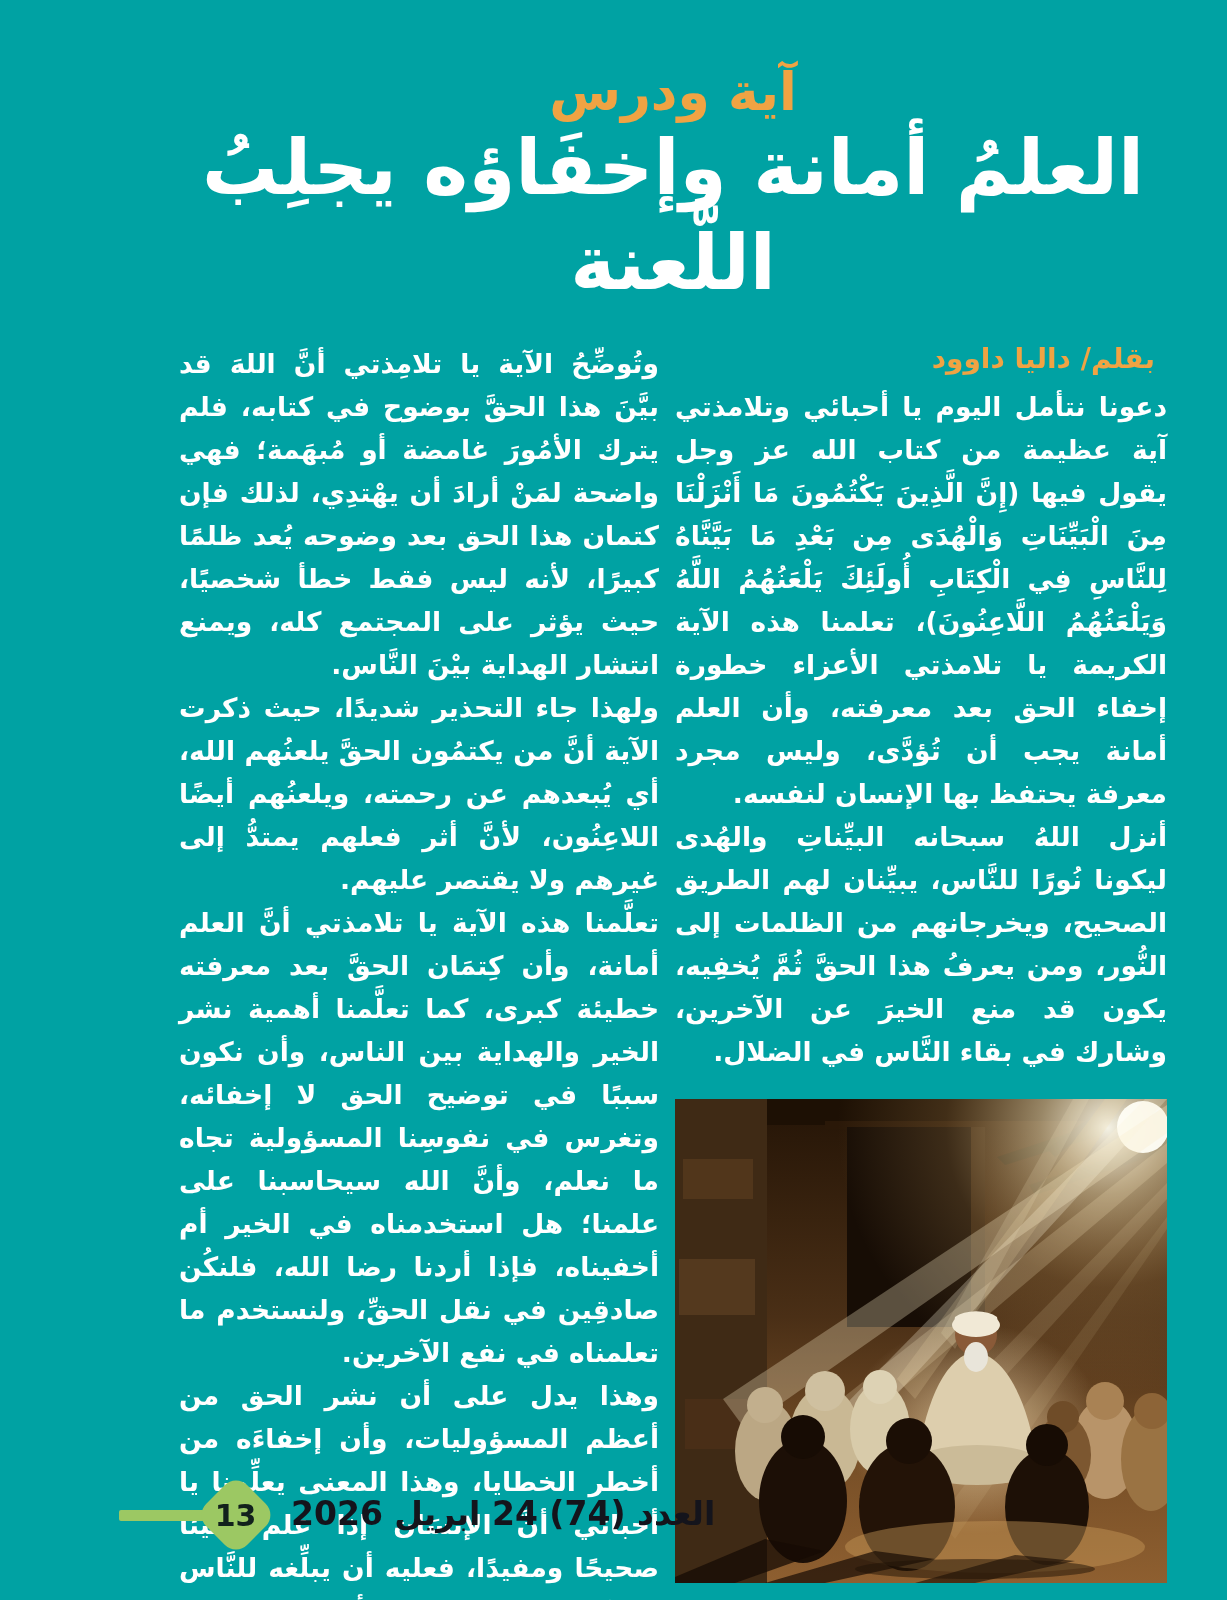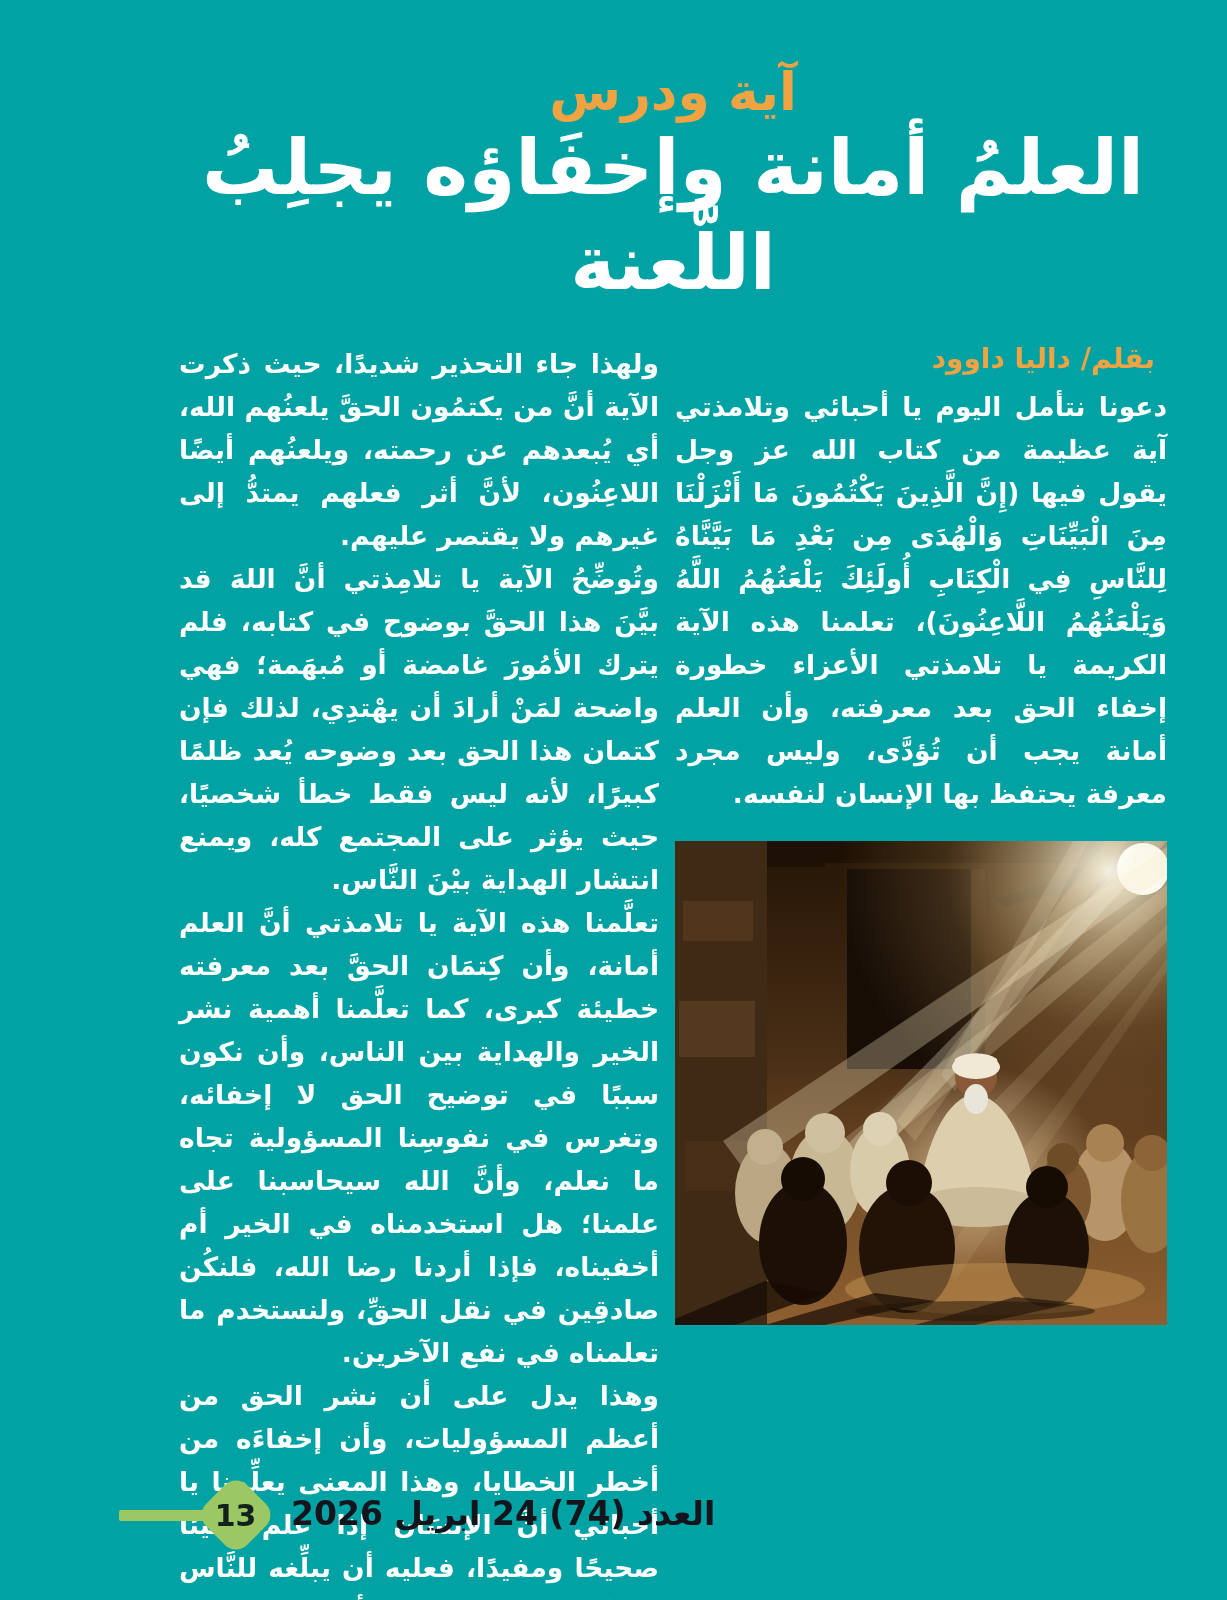--- a/index.html
+++ b/index.html
@@ -108,20 +108,21 @@
   <div class="header">
     <div class="kicker">آية ودرس</div>
     <div class="title">العلمُ أمانة وإخفَاؤه يجلِبُ اللَّعنة</div>
   </div>
 
   <div class="columns">
 
     <div class="col col-right">
       <div class="byline">بقلم/ داليا داوود</div>
       <p>دعونا نتأمل اليوم يا أحبائي وتلامذتي آية عظيمة من كتاب الله عز وجل يقول فيها (إِنَّ الَّذِينَ يَكْتُمُونَ مَا أَنْزَلْنَا مِنَ الْبَيِّنَاتِ وَالْهُدَى مِن بَعْدِ مَا بَيَّنَّاهُ لِلنَّاسِ فِي الْكِتَابِ أُولَئِكَ يَلْعَنُهُمُ اللَّهُ وَيَلْعَنُهُمُ اللَّاعِنُونَ)، تعلمنا هذه الآية الكريمة يا تلامذتي الأعزاء خطورة إخفاء الحق بعد معرفته، وأن العلم أمانة يجب أن تُؤدَّى، وليس مجرد معرفة يحتفظ بها الإنسان لنفسه.</p>
+      <p>أنزل اللهُ سبحانه البيِّناتِ والهُدى ليكونا نُورًا للنَّاس، يبيِّنان لهم الطريق الصحيح، ويخرجانهم من الظلمات إلى النُّور، ومن يعرفُ هذا الحقَّ ثُمَّ يُخفِيه، يكون قد منع الخيرَ عن الآخرين، وشارك في بقاء النَّاس في الضلال.</p>
 
       <svg class="photo" viewBox="0 0 492 484" xmlns="http://www.w3.org/2000/svg" role="img">
         <defs>
           <linearGradient id="bgGrad" x1="0" y1="0" x2="0" y2="1">
             <stop offset="0" stop-color="#241406"></stop>
             <stop offset="0.45" stop-color="#4a2f16"></stop>
             <stop offset="0.78" stop-color="#7a5128"></stop>
             <stop offset="1" stop-color="#8e5f30"></stop>
           </linearGradient>
           <radialGradient id="sunGlow" cx="0.88" cy="0.06" r="0.55">
@@ -196,22 +197,22 @@
 
         <ellipse cx="320" cy="448" rx="150" ry="26" fill="#c89a58" opacity="0.45"></ellipse>
         <polygon points="90,440 0,478 0,484 60,484 150,452" fill="#160b04" opacity="0.75"></polygon>
         <polygon points="200,452 90,484 150,484 260,460" fill="#170c04" opacity="0.7"></polygon>
         <polygon points="340,456 240,484 300,484 400,462" fill="#170c04" opacity="0.6"></polygon>
         <ellipse cx="300" cy="470" rx="120" ry="10" fill="#1d1106" opacity="0.5"></ellipse>
       </svg>
     </div>
 
     <div class="col col-left">
+      <p>وتُوضِّحُ الآية يا تلامِذتي أنَّ اللهَ قد بيَّنَ هذا الحقَّ بوضوح في كتابه، فلم يترك الأمُورَ غامضة أو مُبهَمة؛ فهي واضحة لمَنْ أرادَ أن يهْتدِي، لذلك فإن كتمان هذا الحق بعد وضوحه يُعد ظلمًا كبيرًا، لأنه ليس فقط خطأ شخصيًا، حيث يؤثر على المجتمع كله، ويمنع انتشار الهداية بيْنَ النَّاس.</p>
       <p>ولهذا جاء التحذير شديدًا، حيث ذكرت الآية أنَّ من يكتمُون الحقَّ يلعنُهم الله، أي يُبعدهم عن رحمته، ويلعنُهم أيضًا اللاعِنُون، لأنَّ أثر فعلهم يمتدُّ إلى غيرهم ولا يقتصر عليهم.</p>
-      <p>وتُوضِّحُ الآية يا تلامِذتي أنَّ اللهَ قد بيَّنَ هذا الحقَّ بوضوح في كتابه، فلم يترك الأمُورَ غامضة أو مُبهَمة؛ فهي واضحة لمَنْ أرادَ أن يهْتدِي، لذلك فإن كتمان هذا الحق بعد وضوحه يُعد ظلمًا كبيرًا، لأنه ليس فقط خطأ شخصيًا، حيث يؤثر على المجتمع كله، ويمنع انتشار الهداية بيْنَ النَّاس.</p>
       <p>تعلَّمنا هذه الآية يا تلامذتي أنَّ العلم أمانة، وأن كِتمَان الحقَّ بعد معرفته خطيئة كبرى، كما تعلَّمنا أهمية نشر الخير والهداية بين الناس، وأن نكون سببًا في توضيح الحق لا إخفائه، وتغرس في نفوسِنا المسؤولية تجاه ما نعلم، وأنَّ الله سيحاسبنا على علمنا؛ هل استخدمناه في الخير أم أخفيناه، فإذا أردنا رضا الله، فلنكُن صادقِين في نقل الحقِّ، ولنستخدم ما تعلمناه في نفع الآخرين.</p>
       <p>وهذا يدل على أن نشر الحق من أعظم المسؤوليات، وأن إخفاءَه من أخطر الخطايا، وهذا المعنى يعلِّمنا يا أحبائي أنَّ الإنسَان إذا علم شيئًا صحيحًا ومفيدًا، فعليه أن يبلِّغه للنَّاس بالحكمة والرحمة، لا أن يحتفظ به لنفسه أو يخفيه خوفًا أو مصلحة؛ فالعلم نُور، ومن واجبه أن يُنير به الطريق لغيره.</p>
     </div>
 
   </div>
 
   <div class="footer">
     <div class="footer-bar"></div>
     <div class="page-badge">
       <span>13</span>

